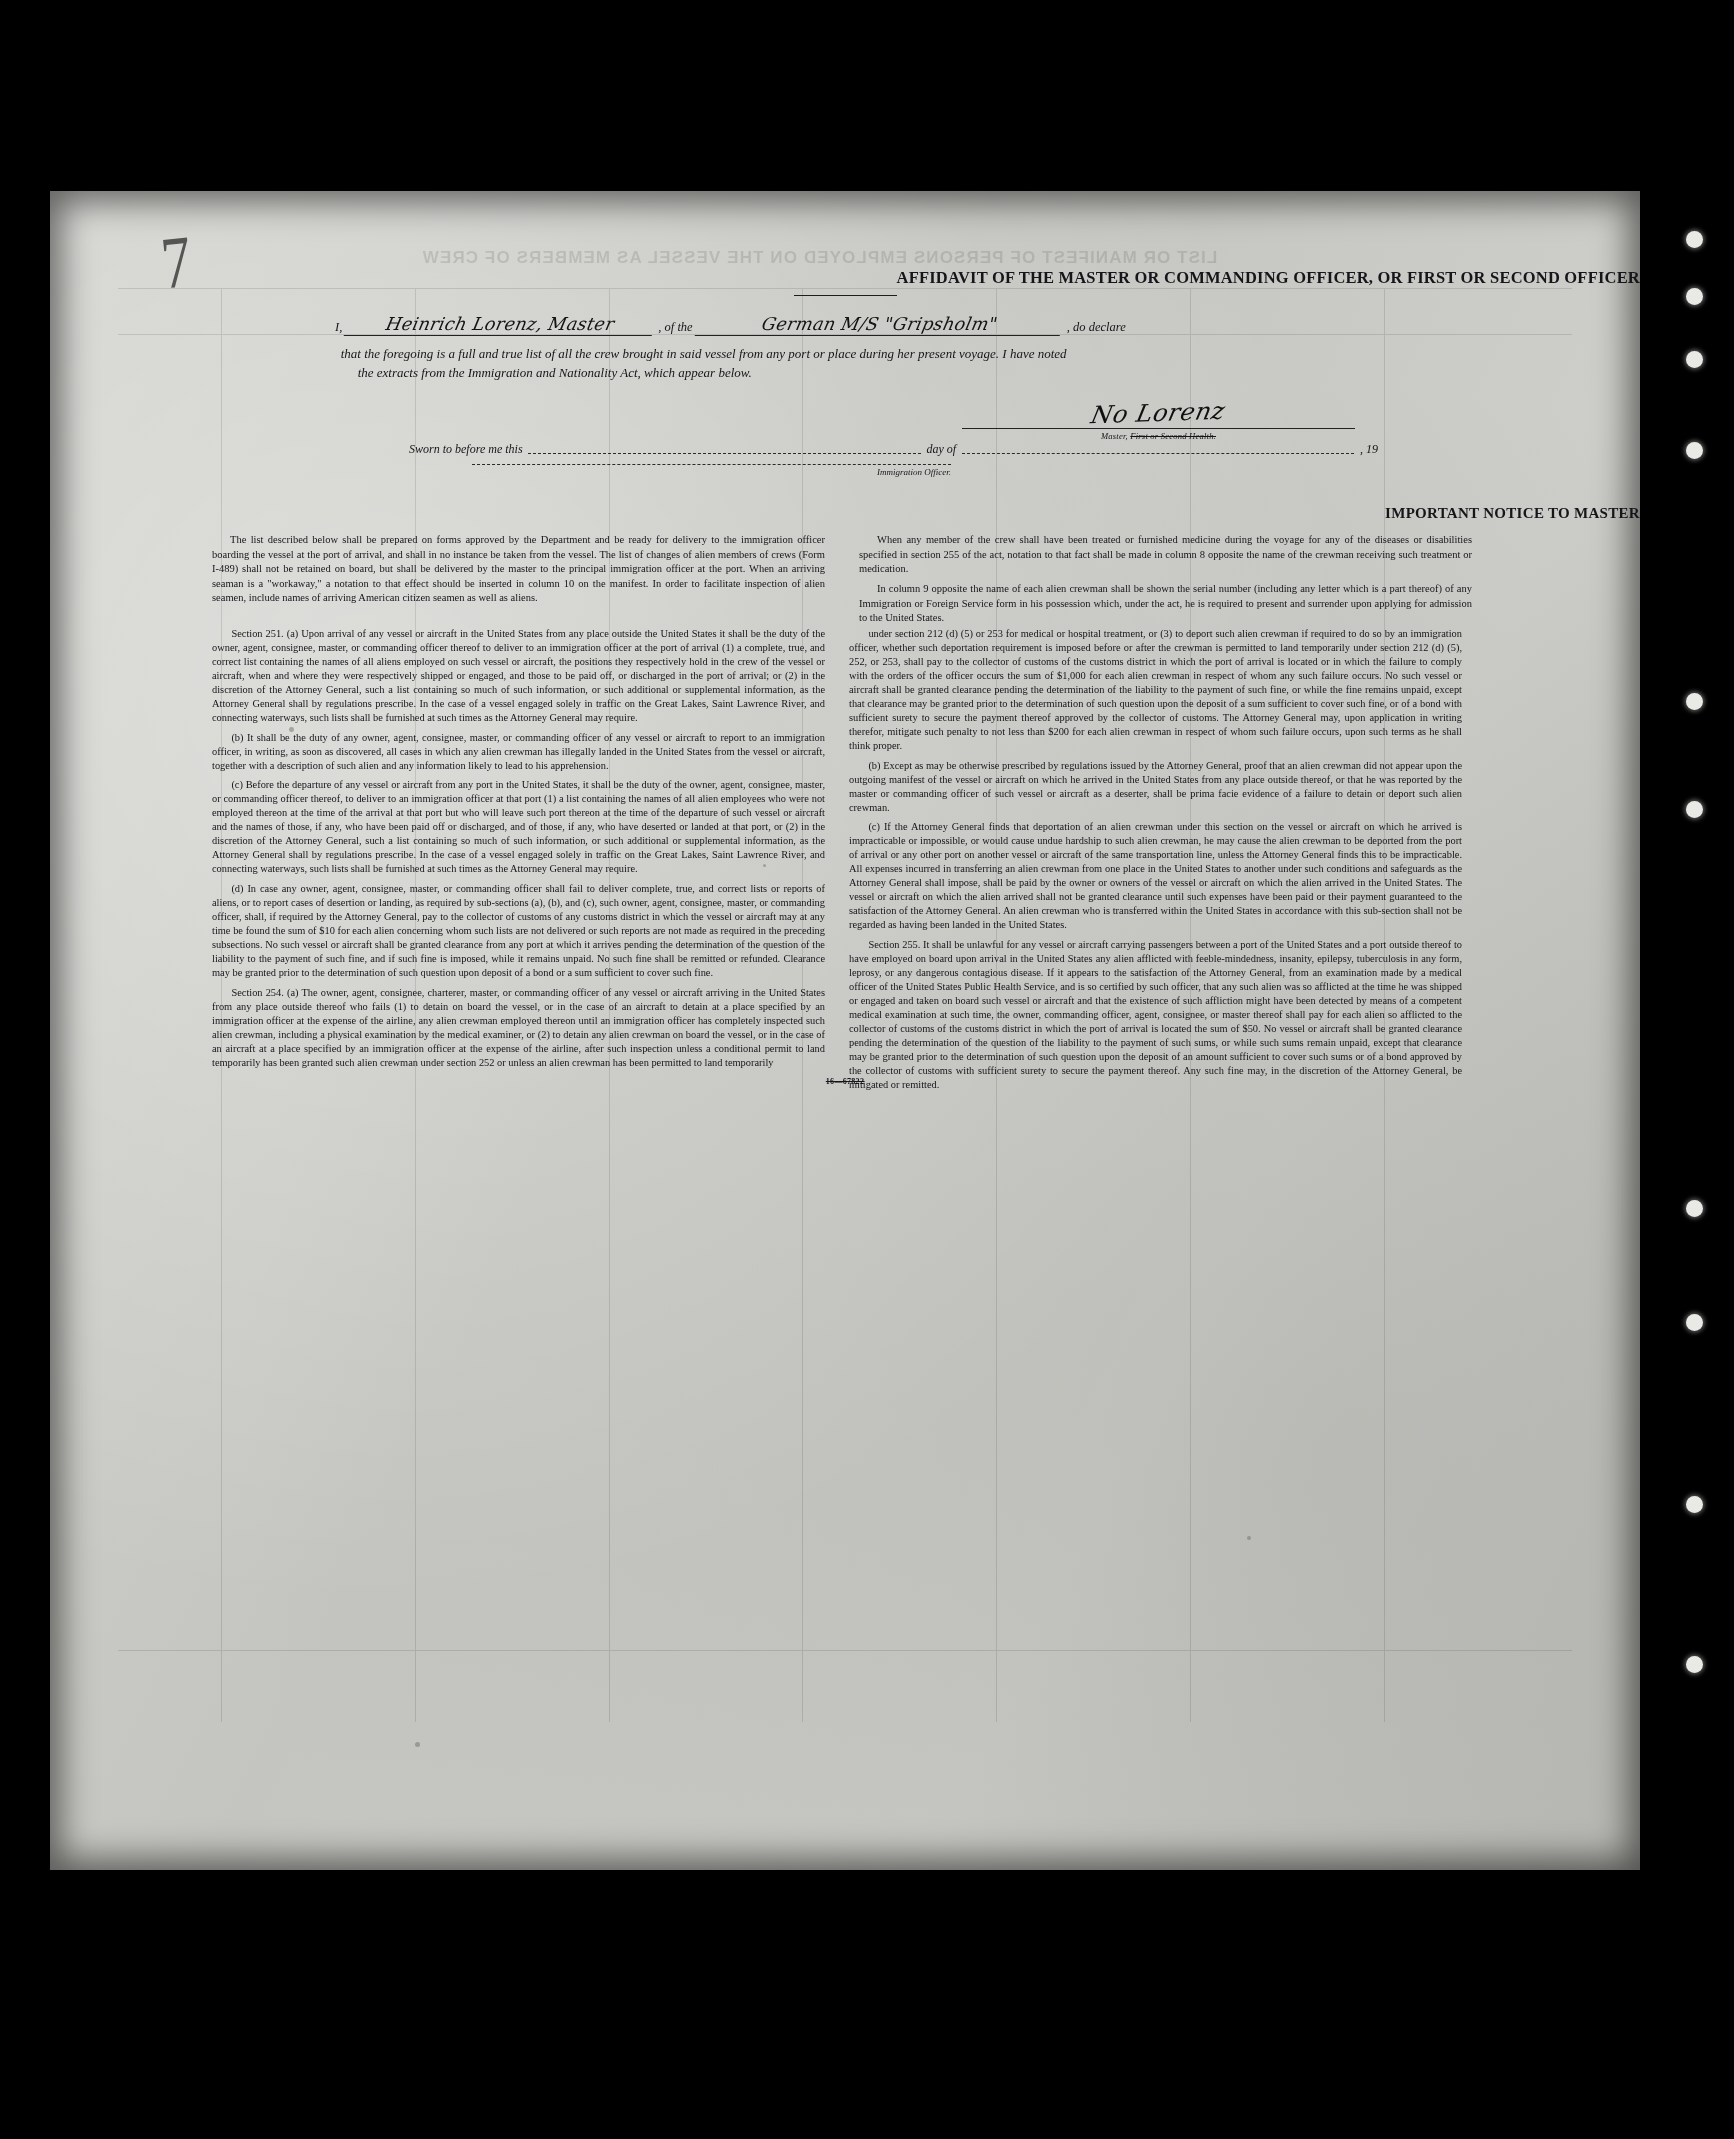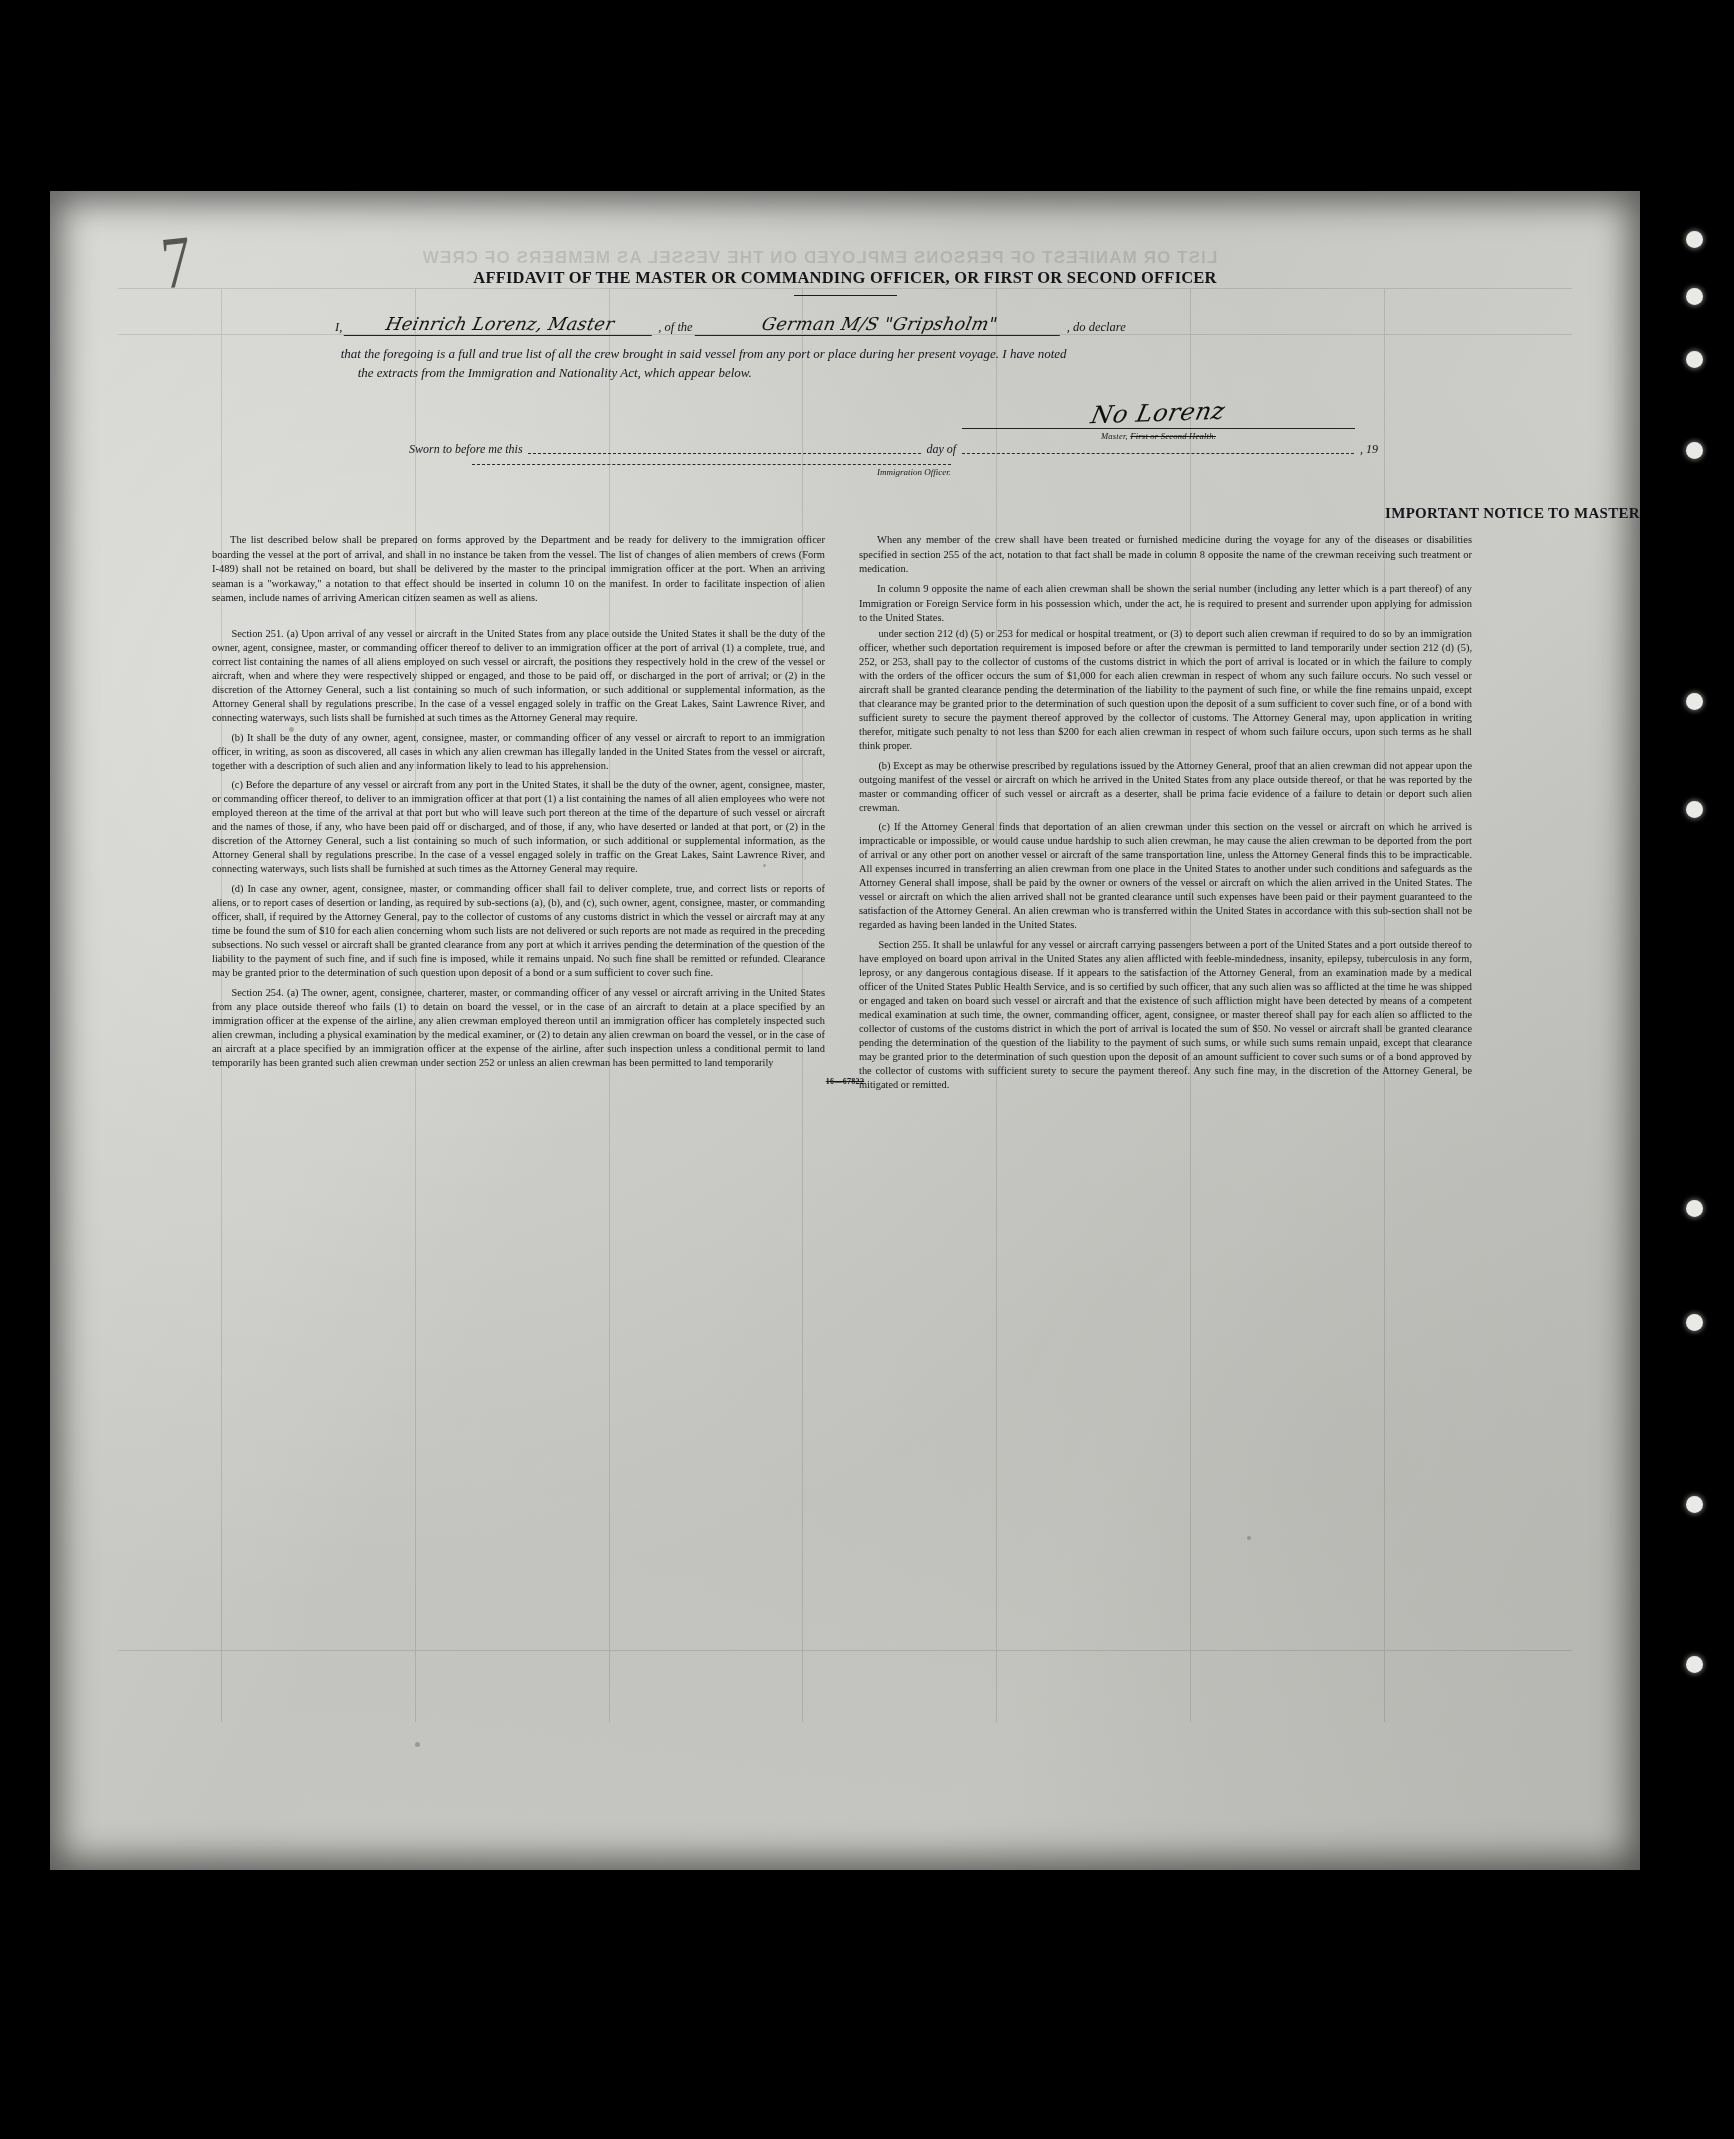--- a/index.html
+++ b/index.html
@@ -78,21 +78,21 @@
   .doc {
     position: absolute;
     left: 0; top: 0; right: 0; bottom: 0;
     color: #15161a;
   }
 
   .title {
     position: absolute;
     top: 77px;
     left: 0; right: 0;
-    text-align: center;
+    text-align: right;
     font-family: "Liberation Serif", serif;
     font-weight: bold;
     font-size: 16.5px;
     letter-spacing: 0.2px;
   }
   .rule-short {
     position: absolute;
     top: 104px;
     left: 50%;
     margin-left: -51px;
@@ -245,21 +245,21 @@
   }
   .cols .col { width: 613px; }
   .cols p { margin: 0 0 0 0; text-indent: 18px; }
 
   .body-cols {
     position: absolute;
     left: 162px;
     top: 436px;
     width: 1260px;
     display: flex;
-    gap: 34px;
+    gap: 24px;
     font-size: 10.4px;
     line-height: 14px;
     text-align: justify;
   }
   .body-cols .col { width: 613px; }
   .body-cols p { margin: 0 0 5.7px 0; text-indent: 19.4px; }
   .body-cols p:last-child { margin-bottom: 0; }
 
   .formnum {
     position: absolute;

